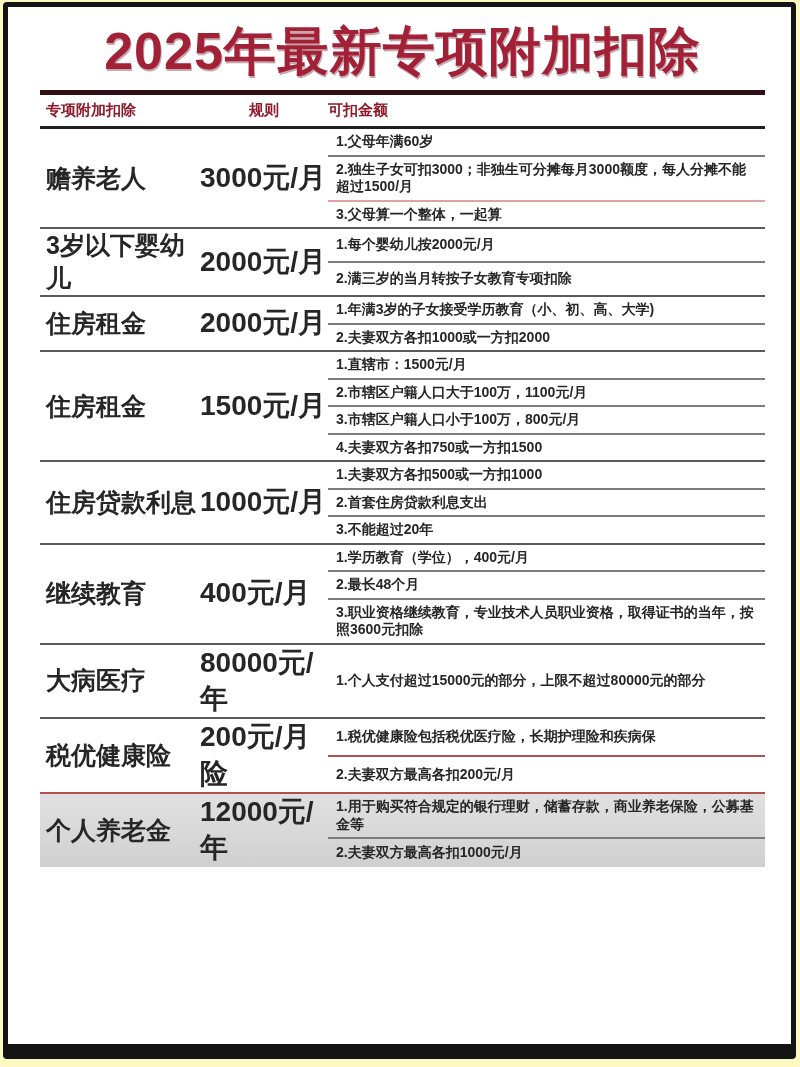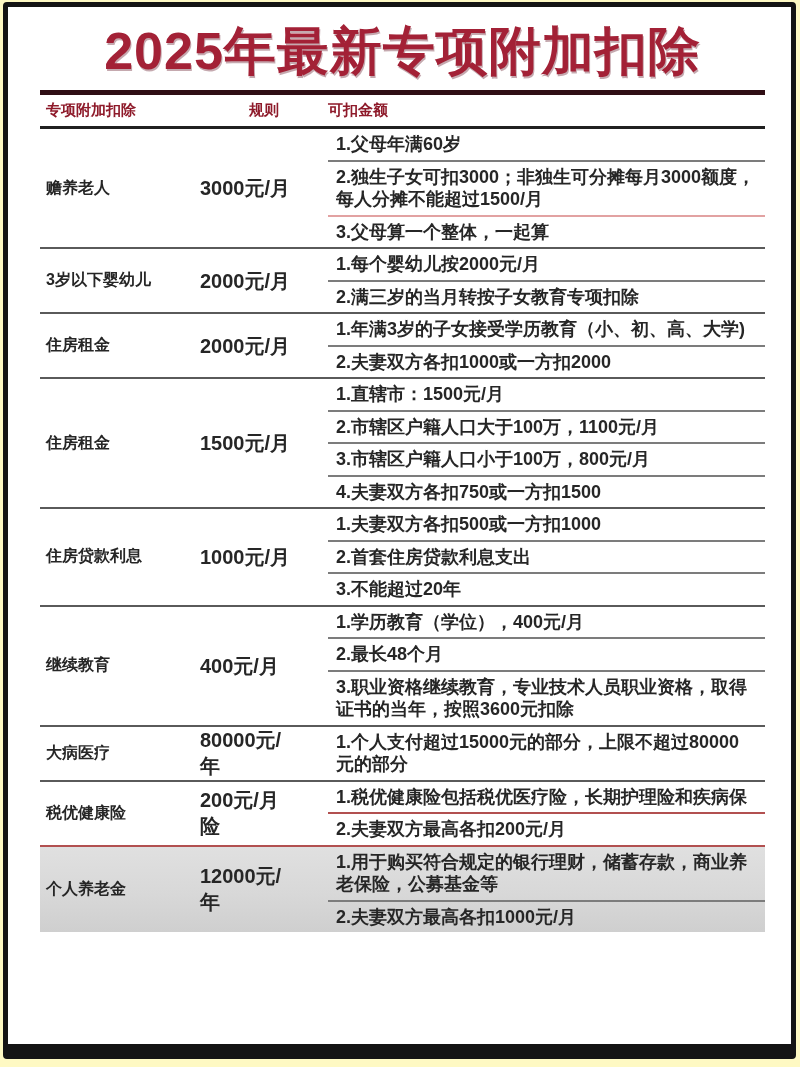--- a/index.html
+++ b/index.html
@@ -59,33 +59,33 @@
     display:grid;
     grid-template-columns:160px 128px 1fr;
     border-top:2px solid var(--row_sep);
   }
   .row:first-child{border-top:none;}
   .row.sep-red-top{border-top-color:var(--red_sep);}
   .row.shaded{background:linear-gradient(180deg,#e0e0e0 0%,var(--shaded_bg) 55%,#cfcfcf 100%);}
   .cell-cat{
     display:flex;align-items:center;
     padding-left:6px;
-    font-size:16px;font-weight:bold;color:var(--text_dark);
+    font-size:25px;font-weight:bold;color:var(--text_dark);
   }
   .cell-amt{
     display:flex;align-items:center;
-    font-size:20px;font-weight:bold;color:var(--text_dark);
+    font-size:28px;font-weight:bold;color:var(--text_dark);
     white-space:pre-line;line-height:1.3;
   }
   .cell-rules{display:flex;flex-direction:column;justify-content:stretch;}
   .rule{
     flex:1;
     display:flex;align-items:center;
     padding:4px 8px;
-    font-size:18px;font-weight:bold;color:var(--text_dark);
+    font-size:14px;font-weight:bold;color:var(--text_dark);
     line-height:1.25;
   }
   .rule + .rule{border-top:2px solid var(--rule_sep);}
   .rule.sep-pink-top{border-top-color:var(--pink_sep);text-align:right;}
   .rule.sep-red-top{border-top-color:var(--red_sep);}
 </style>
 </head>
 <body>
 
 <div class="page">

